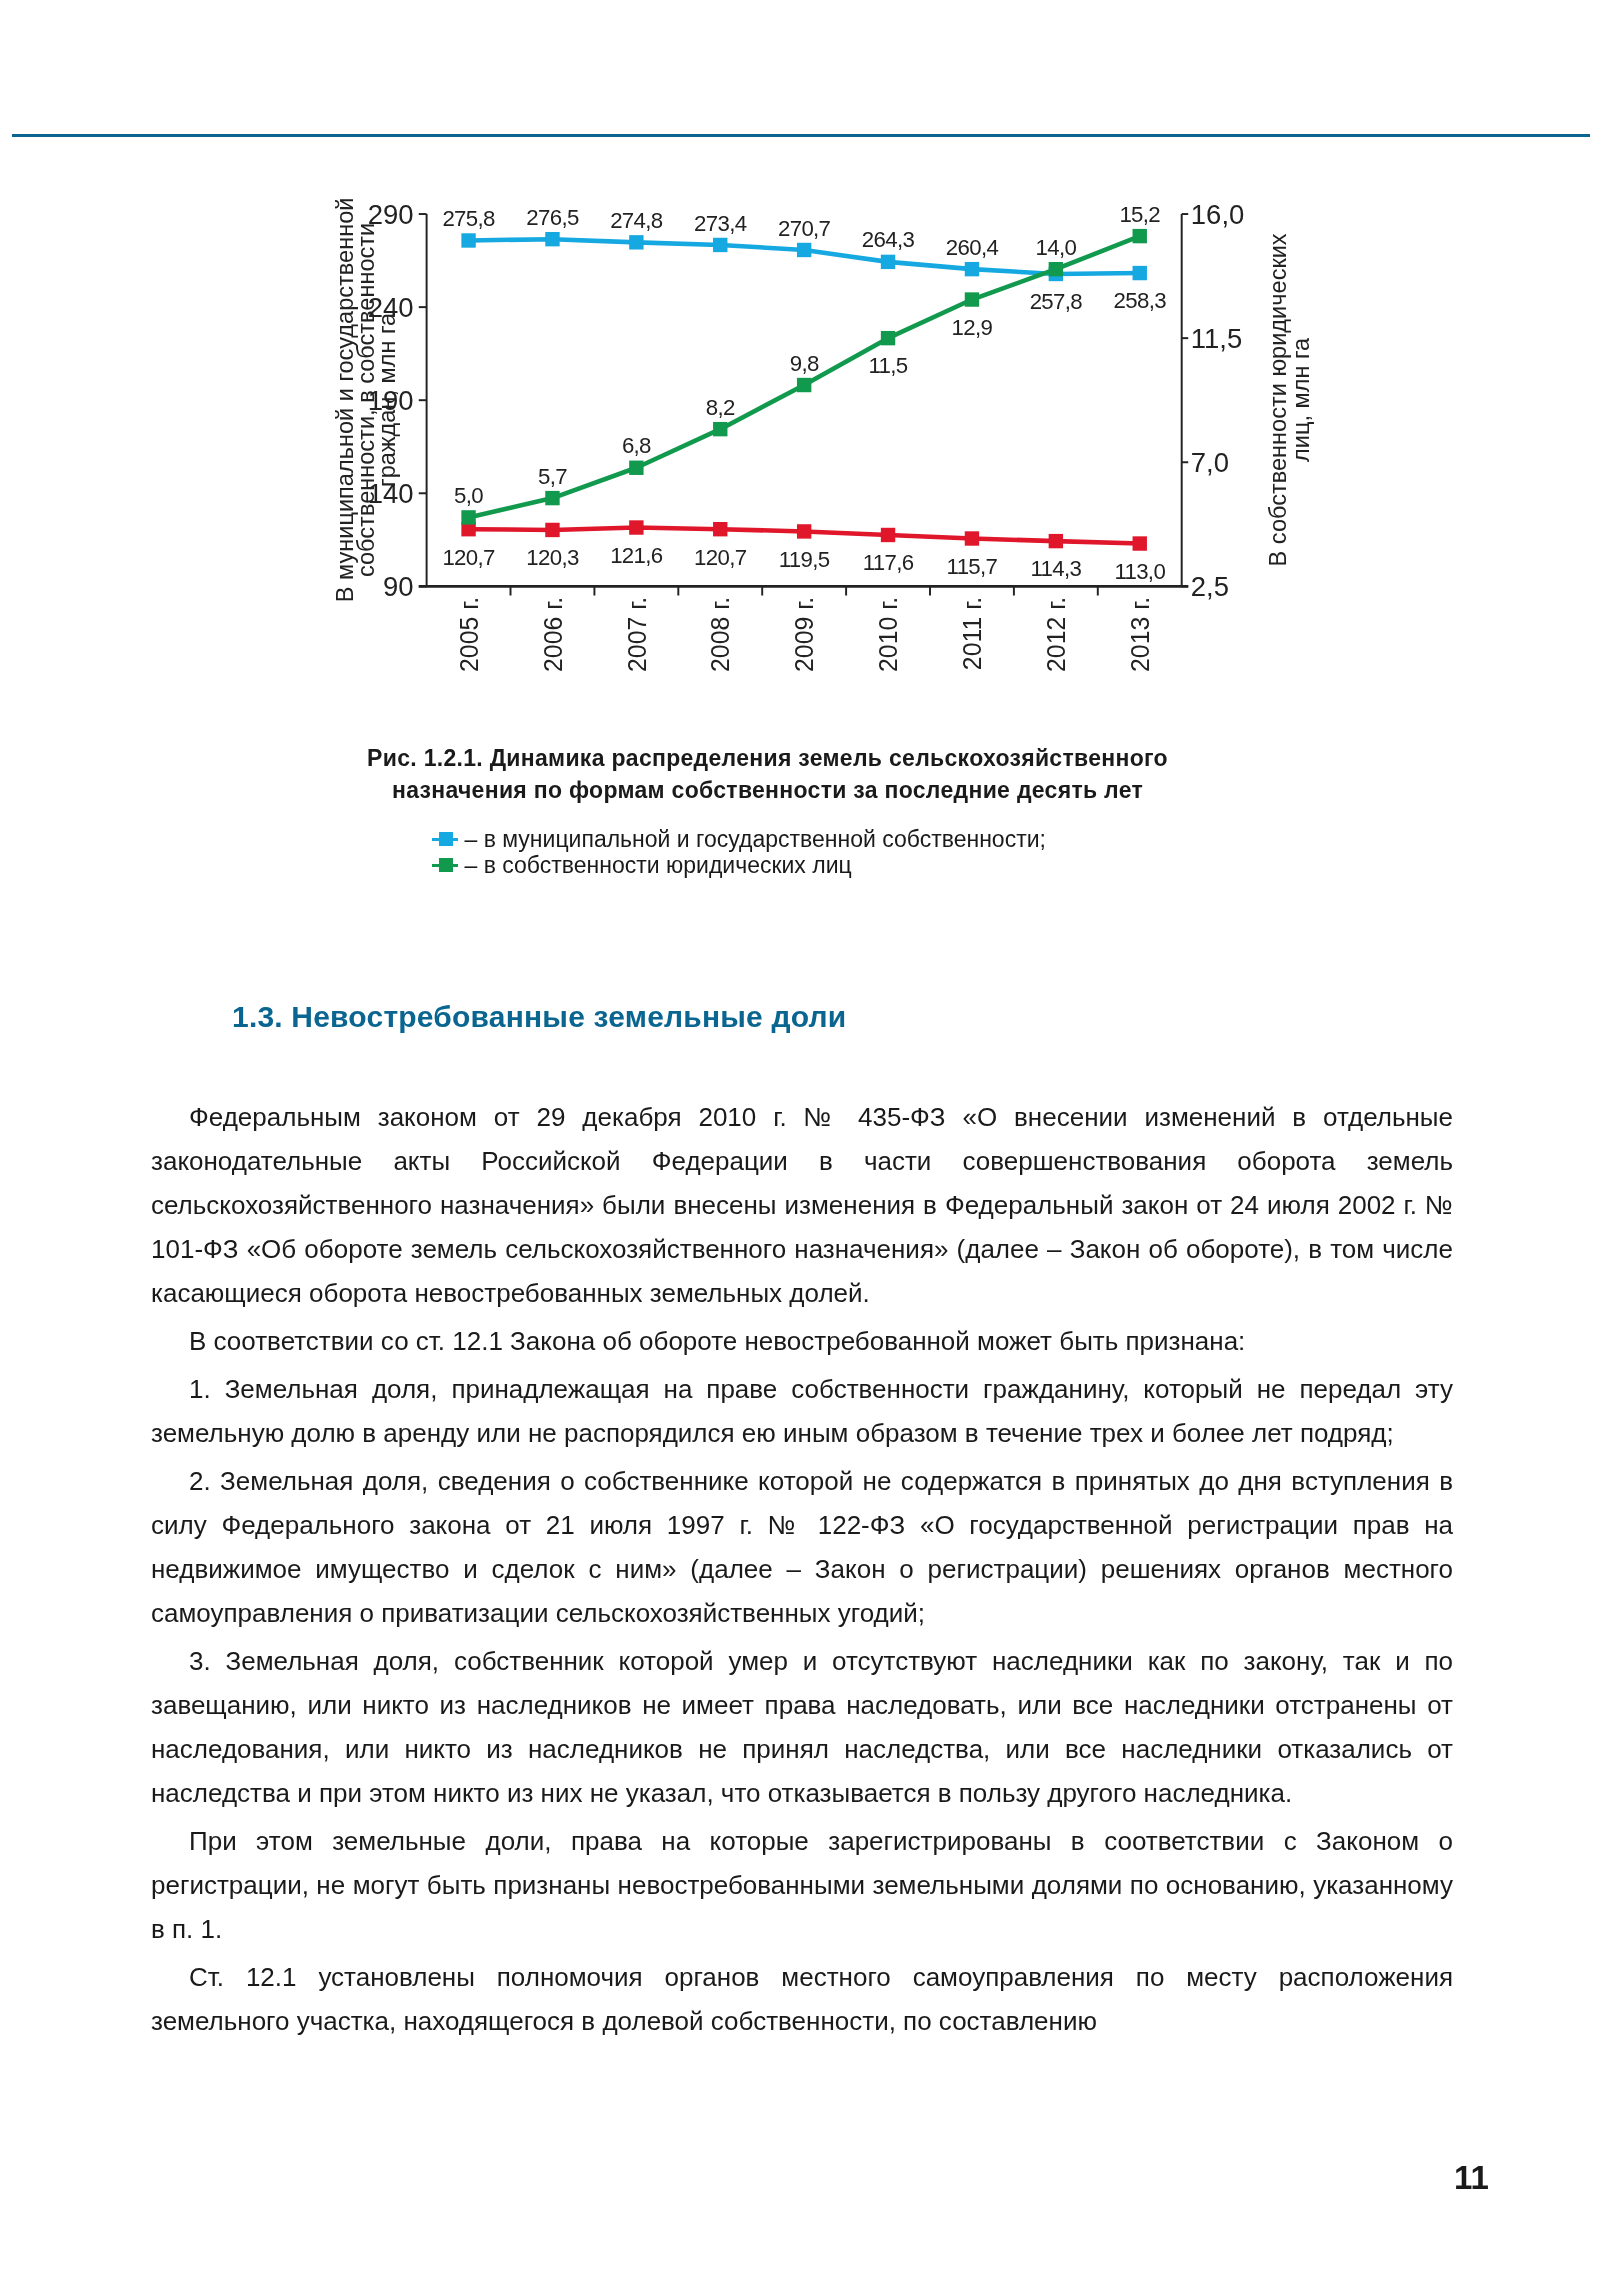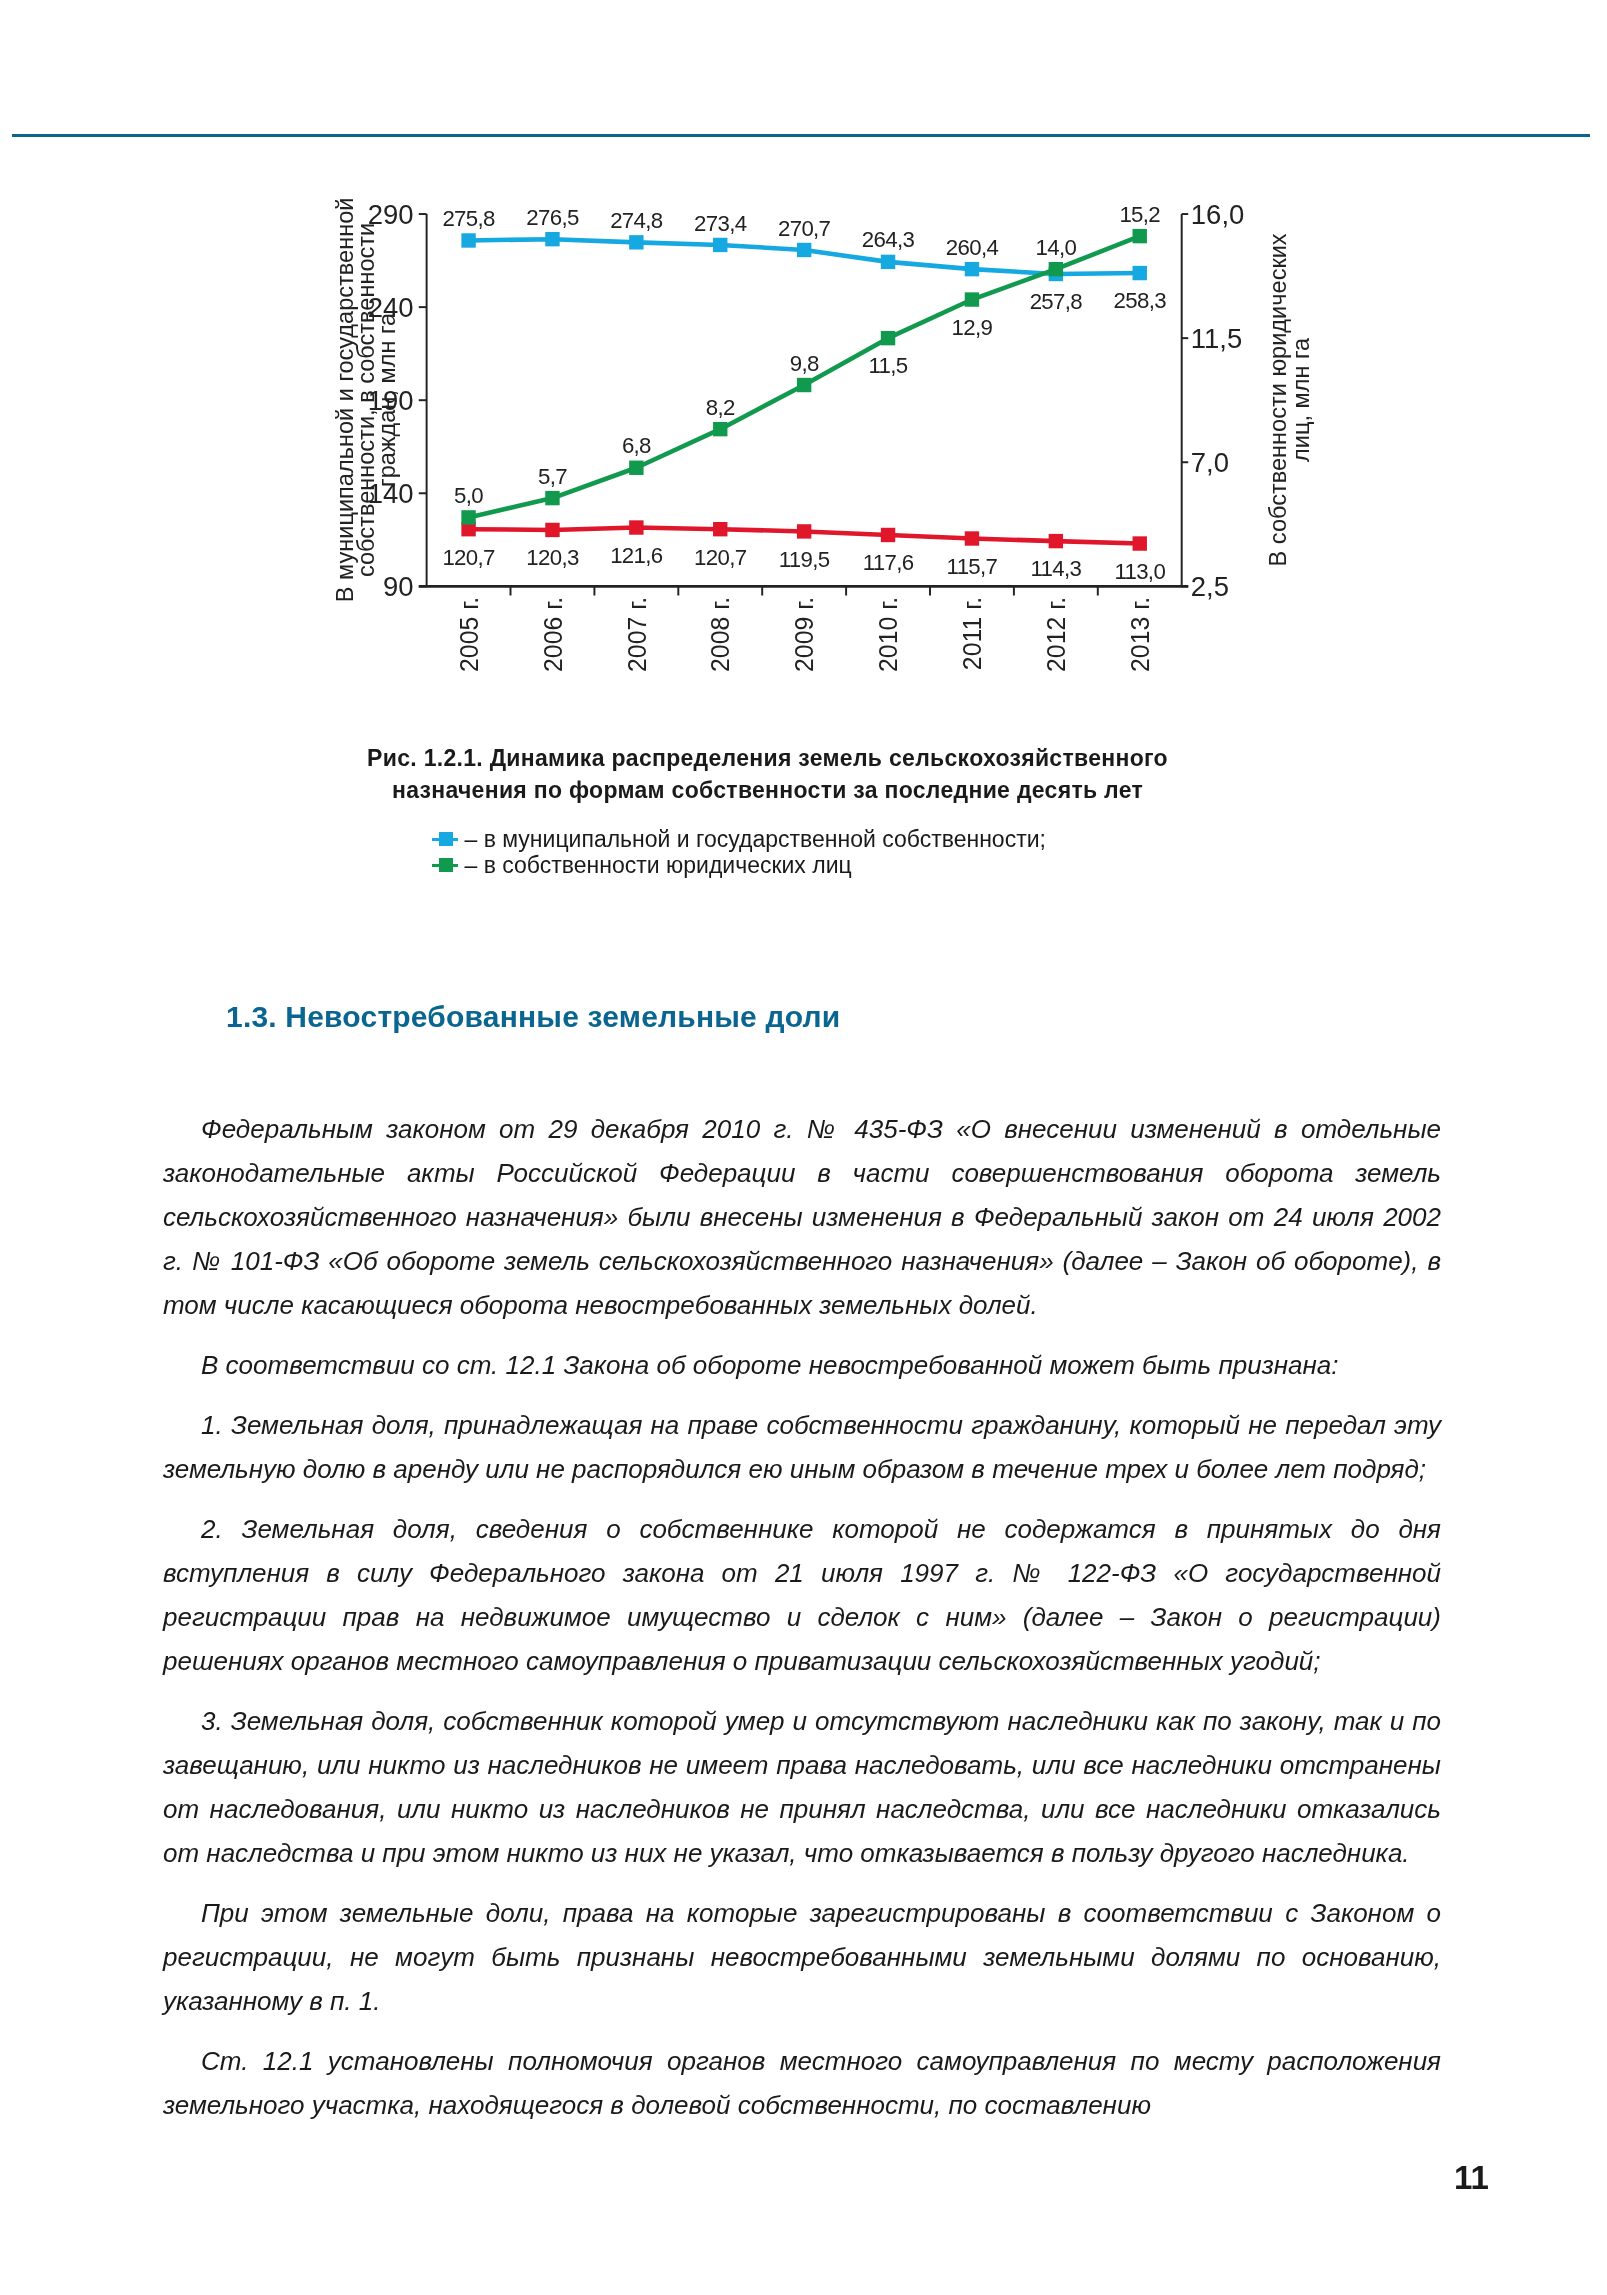--- a/index.html
+++ b/index.html
@@ -8,25 +8,25 @@
   .top-rule { position: absolute; left: 11.8px; top: 134px; width: 1578px; height: 2.6px; background: #0a6690; }
   #chart { position: absolute; left: 0; top: 0; }
   .caption { position: absolute; left: 0; width: 1535px; text-align: center;
              font-family: "Liberation Sans", sans-serif; font-weight: bold; font-size: 23px;
              line-height: 31px; letter-spacing: 0.3px; }
   .legend { position: absolute; left: 432px; top: 826px; font-size: 23px; line-height: 26px; }
   .legend-row { display: flex; align-items: center; height: 26px; }
   .legend-marker { position: relative; width: 26px; height: 15.7px; margin-right: 6.5px; }
   .legend-marker .ln { position: absolute; left: 0; top: 6.5px; width: 26px; height: 3.3px; }
   .legend-marker .sq { position: absolute; left: 6.5px; top: 0.7px; width: 14.4px; height: 14.4px; }
-  .section-title { position: absolute; left: 226px; top: 1000px; font-size: 30px; font-weight: bold;
+  .section-title { position: absolute; left: 232px; top: 1000px; font-size: 30px; font-weight: bold;
                    color: #0a6690; letter-spacing: 0.2px; }
   .body-text { position: absolute; left: 147px; top: 1091px; width: 1310px; font-size: 26px;
                line-height: 44px; text-align: justify; }
-  .body-text p { margin: 16px; text-indent: 38px; font-style: italic; }
+  .body-text p { margin: 4px; text-indent: 38px; }
   .page-number { position: absolute; left: 1454px; top: 2159px; font-size: 33px; font-weight: bold; }
   svg text { font-family: "Liberation Sans", sans-serif; }
 </style>
 </head>
 <body>
 
 <div class="top-rule" style="background: rgb(10, 102, 144);"></div>
 
 <svg id="chart" width="1607" height="733" viewBox="0 0 2456 1120">
   <g id="axes">

